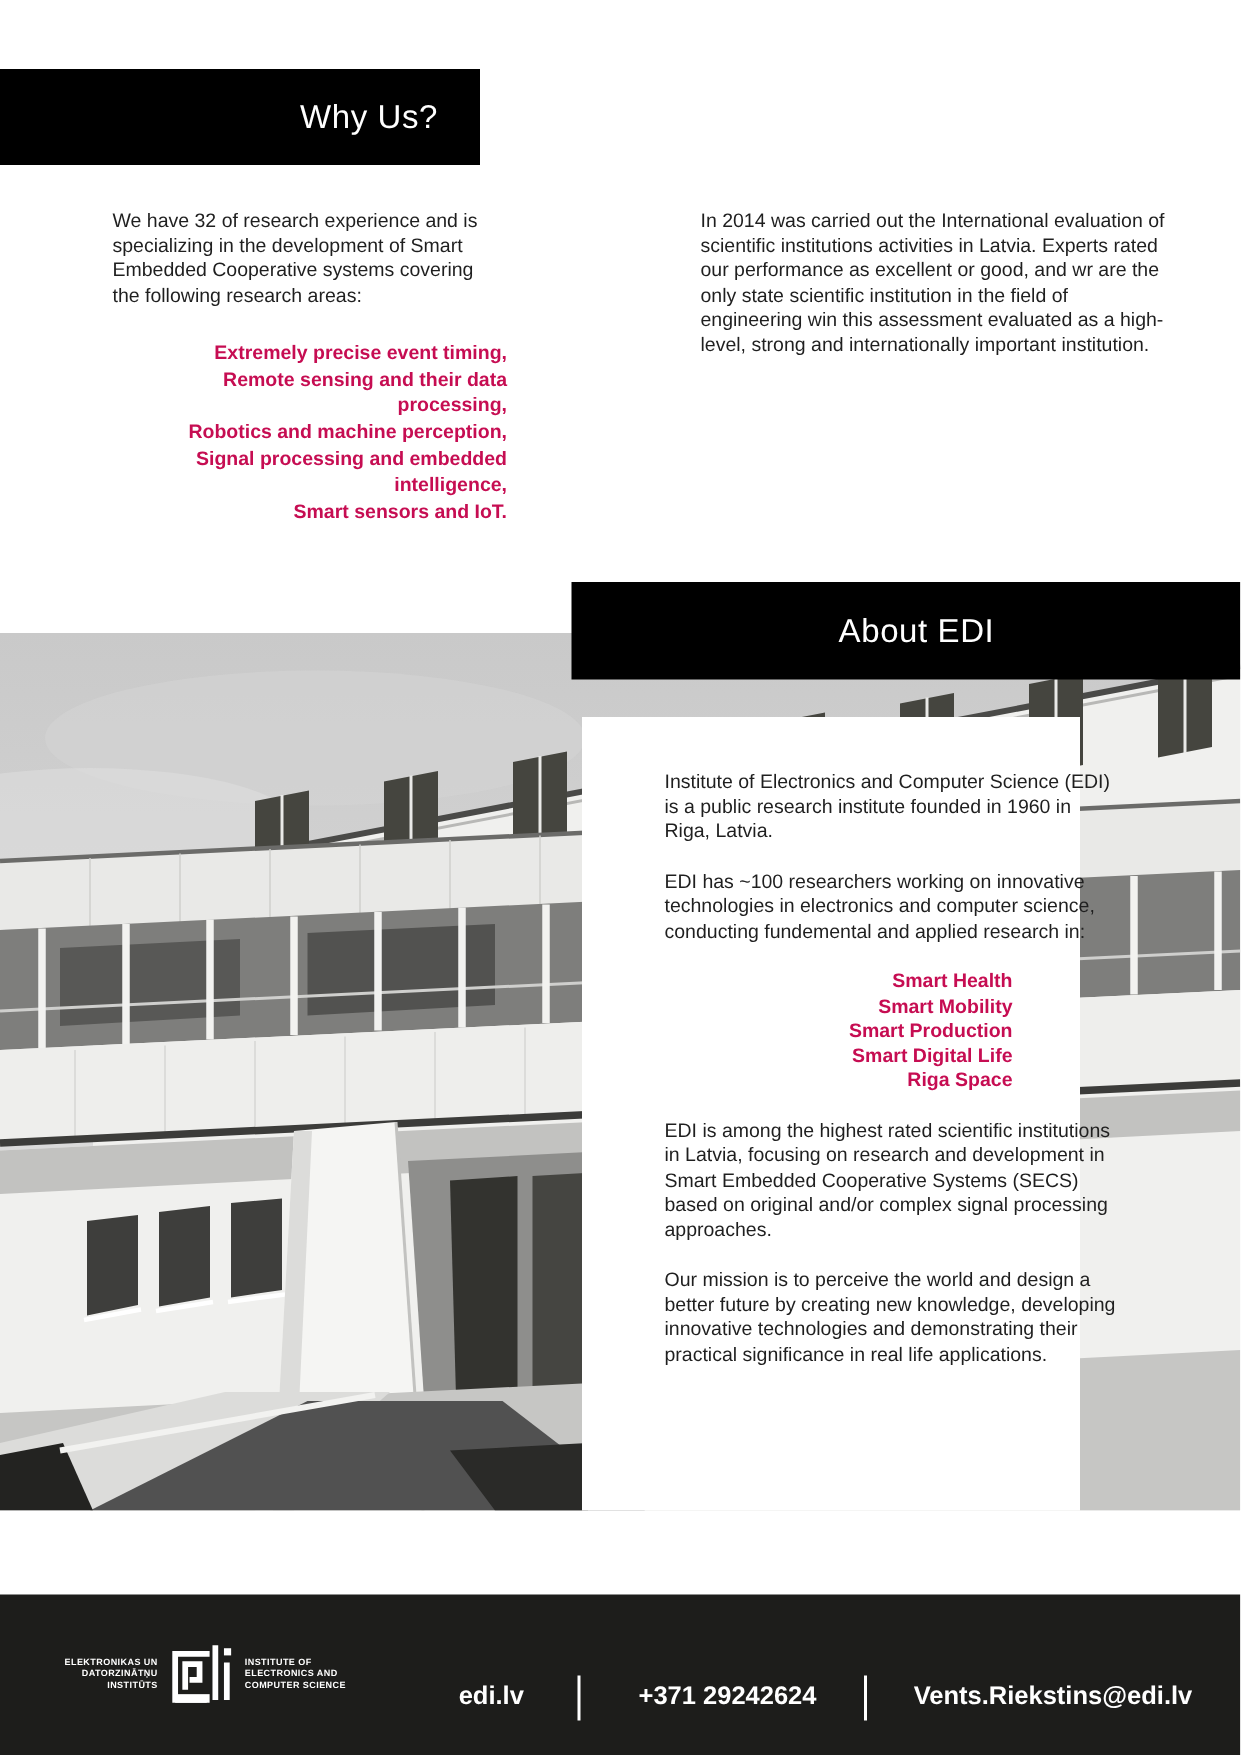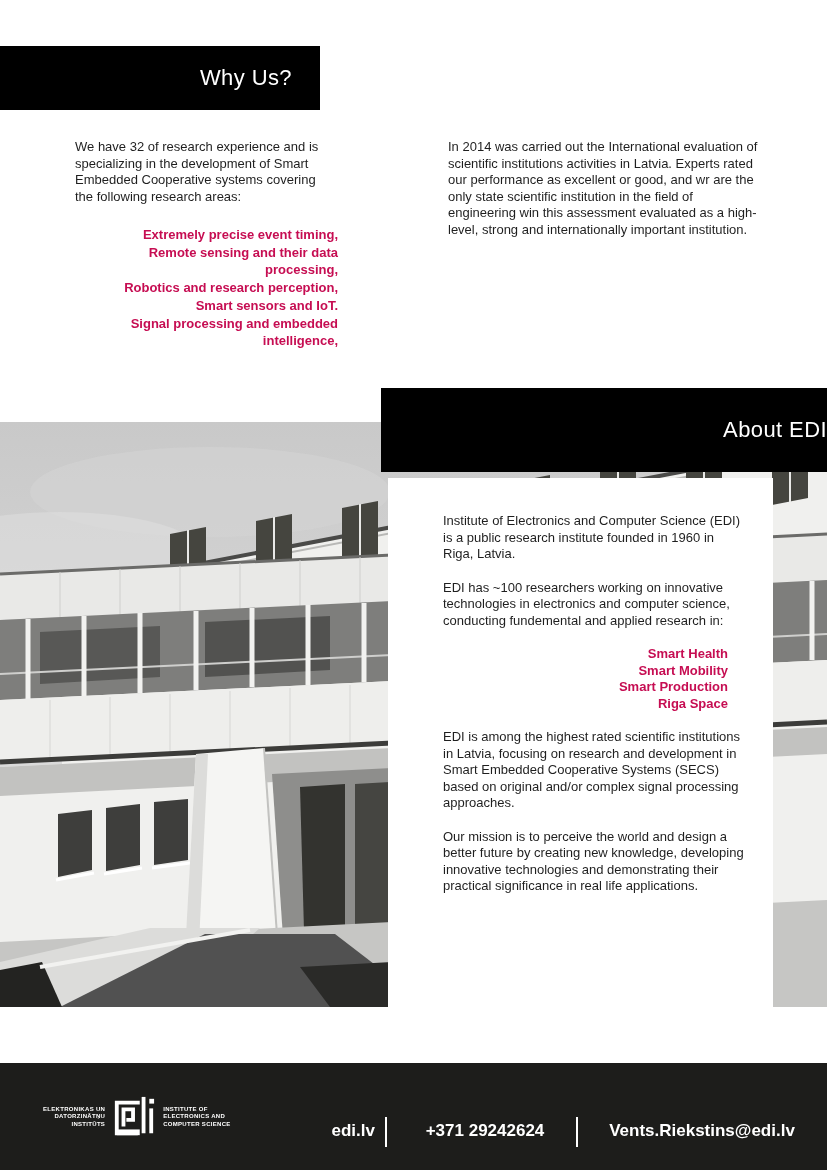--- a/index.html
+++ b/index.html
@@ -5,71 +5,71 @@
   * { margin:0; padding:0; box-sizing:border-box; }
   html,body { background:#ffffff; }
   body { font-family:"Liberation Sans", sans-serif; color:#1f1f1f; }
   #page {
     position:relative; width:827px; height:1170px; background:#ffffff;
     overflow:hidden; margin:0 auto;
   }
   
   .banner { position:absolute; background:#000000; color:#ffffff; display:flex; align-items:center; }
   #why-banner { left:0; top:46px; width:320px; height:64px; justify-content:flex-end; padding-right:28px;padding-left:24px; }
-  #about-banner { left:381px; top:388px; width:446px; height:84px; justify-content:flex-end; padding-left:14px; }
+  #about-banner { left:381px; top:388px; width:446px; height:65px; justify-content:center; padding-left:14px; }
   .banner-title { font-size:22px; font-weight:400; letter-spacing:0.4px; }
   
   .body-text { font-size:13px; line-height:16.5px; color:#1f1f1f; }
   #why-intro { position:absolute; left:75px; top:139px; width:252px; }
   #research-list { position:absolute; left:108px; top:226px; width:230px; list-style:none; }
   #research-list li { color:#c60d52; font-weight:700; font-size:13px; line-height:17px; margin-bottom:1px;text-align:right; }
-  #evaluation { position:absolute; left:448px; top:139px; width:315px; }
+  #evaluation { position:absolute; left:467px; top:139px; width:315px; }
   
   #photo { position:absolute; left:0; top:422px; width:827px; height:585px; z-index:1; }
   #photo svg { display:block; }
   
   #about-box {
-    position:absolute; left:388px; top:478px; width:385px; height:529px;
+    position:absolute; left:388px; top:478px; width:332px; height:529px;
     background:#ffffff; z-index:2; padding:35px 45px 0 55px;
   }
   #about-box p { font-size:13px; line-height:16.5px; margin-bottom:17px; width:302px; }
   #smart-list { list-style:none; margin:15px 0 17px 33px; }
   #smart-list li { color:#c60d52; font-weight:700; font-size:13px; line-height:16.5px;text-align:right; }
   .z3 { z-index:3; }
   
   #footer { position:absolute; left:0; top:1063px; width:827px; height:107px; background:#1d1d1b; z-index:4; }
   #footer-logo { position:absolute; left:43px; top:32px; display:flex; align-items:center; gap:6px; }
   .logo-text { color:#ffffff; font-size:6px; font-weight:700; line-height:7.5px; letter-spacing:0.3px; }
   .logo-text.lv { text-align:right; }
   .logo-text.en { text-align:left; }
   .contact { position:absolute; top:58px; color:#ffffff; font-size:17px; font-weight:700; text-align:center; text-decoration:none; }
-  #contact-website { left:280px; width:95px;text-align:right; }
+  #contact-website { left:280px; width:95px; }
   #contact-phone  { left:405px; width:160px;text-align:center; }
   #contact-email  { left:596px; width:212px; }
   .contact-divider { position:absolute; top:54px; width:2px; height:30px; background:#ffffff; }
   #divider-1 { left:385px; }
   #divider-2 { left:576px; }
 </style>
 </head>
 <body>
 
 <div id="page">
 
   <div id="why-banner" class="banner">
     <span class="banner-title">Why Us?</span>
   </div>
 
   <p id="why-intro" class="body-text">We have 32 of research experience and is specializing in the development of Smart Embedded Cooperative systems covering the following research areas:</p>
 
   <ul id="research-list">
     <li>Extremely precise event timing,</li>
     <li>Remote sensing and their data processing,</li>
-    <li>Robotics and research perception,</li>
+    <li>Robotics and machine perception,</li>
+    <li>Signal processing and embedded intelligence,</li>
     <li>Smart sensors and IoT.</li>
-    <li>Signal processing and embedded intelligence,</li>
   </ul>
 
   <p id="evaluation" class="body-text">In 2014 was carried out the International evaluation of scientific institutions activities in Latvia. Experts rated our performance as excellent or good, and wr are the only state scientific institution in the field of engineering win this assessment evaluated as a high-level, strong and internationally important institution.</p>
 
   <div id="photo">
     <svg width="827" height="585" viewBox="0 0 827 585" xmlns="http://www.w3.org/2000/svg">
       <defs>
         <linearGradient id="skyGrad" x1="0" y1="0" x2="0" y2="1">
           <stop offset="0" stop-color="#c9c9c9"></stop>
           <stop offset="1" stop-color="#e6e6e6"></stop>
@@ -186,20 +186,21 @@
     <span class="banner-title">About EDI</span>
   </div>
 
   <div id="about-box">
     <p>Institute of Electronics and Computer Science (EDI) is a public research institute founded in 1960 in Riga, Latvia.</p>
     <p>EDI has ~100 researchers working on innovative technologies in electronics and computer science, conducting fundemental and applied research in:</p>
     <ul id="smart-list">
       <li>Smart Health</li>
       <li>Smart Mobility</li>
       <li>Smart Production</li>
+      <li>Smart Digital Life</li>
       <li>Riga Space</li>
     </ul>
     <p>EDI is among the highest rated scientific institutions in Latvia, focusing on research and development in Smart Embedded Cooperative Systems (SECS) based on original and/or complex signal processing approaches.</p>
     <p>Our mission is to perceive the world and design a better future by creating new knowledge, developing innovative technologies and demonstrating their practical significance in real life applications.</p>
   </div>
 
   <div id="footer">
     <div id="footer-logo">
       <div class="logo-text lv">
         <div>ELEKTRONIKAS UN</div>

